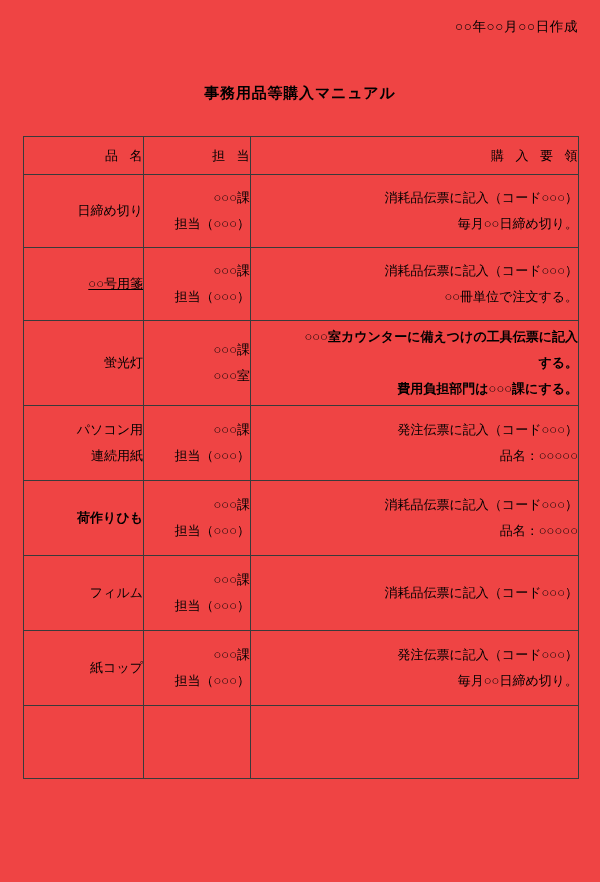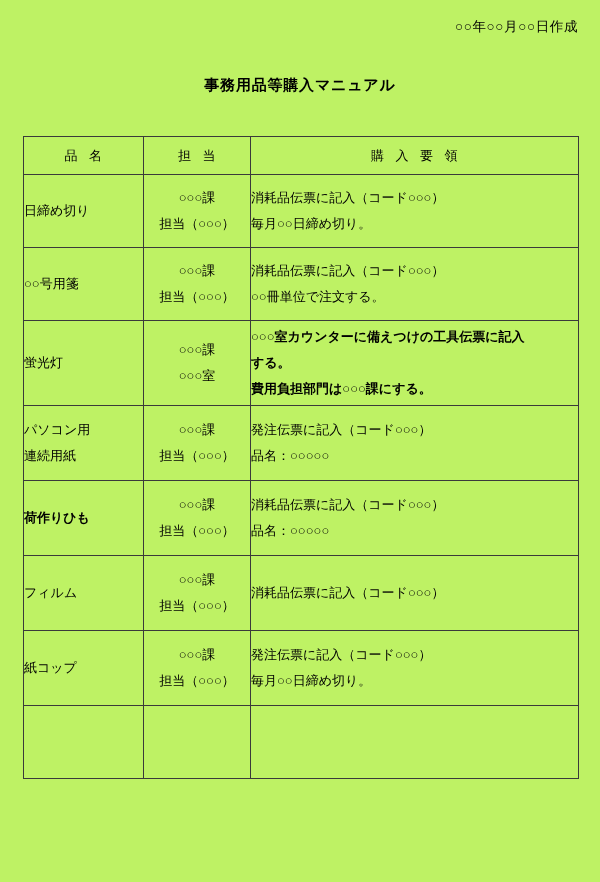--- a/index.html
+++ b/index.html
@@ -12,34 +12,34 @@
     height: 882px;
     font-family: "Liberation Serif", "DejaVu Serif", serif;
     color: #000000;
     position: relative;
     overflow: hidden;
   }
   .page {
     width: 600px;
     height: 882px;
     position: relative;
-    background: #bef264;
+    background: #ef4444;
   }
   .doc-date {
     position: absolute;
     top: 18px;
     right: 22px;
     font-size: 13.5px;
     letter-spacing: 0.6px;
     white-space: nowrap;
     font-family: "Liberation Serif", "DejaVu Serif", serif;
   }
   .doc-title {
     position: absolute;
-    top: 76px;
+    top: 84px;
     left: 0;
     width: 600px;
     text-align: center;
     font-size: 15px;
     font-weight: bold;
     letter-spacing: 0.8px;
     font-family: "Liberation Serif", "DejaVu Serif", serif;
   }
   .table-wrap {
     position: absolute;
@@ -57,20 +57,21 @@
   table.manual col.c2 { width: 107px; }
   table.manual col.c3 { width: 328px; }
   table.manual th,
   table.manual td {
     border: 1px solid #3a3a3a;
     padding: 0;
     vertical-align: middle;
     font-weight: normal;
     font-size: 13px;
     line-height: 1.0;
+    text-align: right;
   }
   .hdr-cell {
     height: 37px;
     text-align: center;
     font-size: 13.5px;
     letter-spacing: 0.5px;
     white-space: nowrap;
   }
   .hdr-cell .sp { display: inline-block; width: 11px; }
   .cell-item {
@@ -135,21 +136,21 @@
               </span>
             </td>
             <td class="cell-desc" style="height: 72px;">
               <span class="lines">
                 <span class="ln">消耗品伝票に記入（コード○○○）</span>
                 <span class="ln">毎月○○日締め切り。</span>
               </span>
             </td>
           </tr>
           <tr>
-            <td class="cell-item" style="height: 72px;">
+            <td class="cell-item" style="height: 72px; text-decoration: underline;">
               <span class="lines">
                 <span class="ln">○○号用箋</span>
               </span>
             </td>
             <td class="cell-owner" style="height: 72px;">
               <span class="lines">
                 <span class="ln">○○○課</span>
                 <span class="ln">担当（○○○）</span>
               </span>
             </td>

